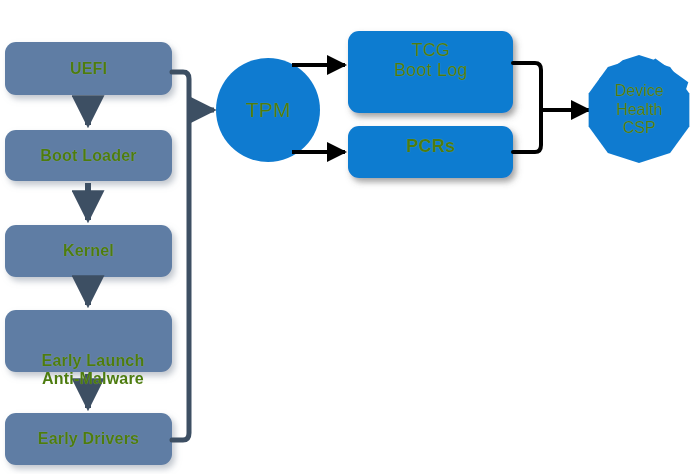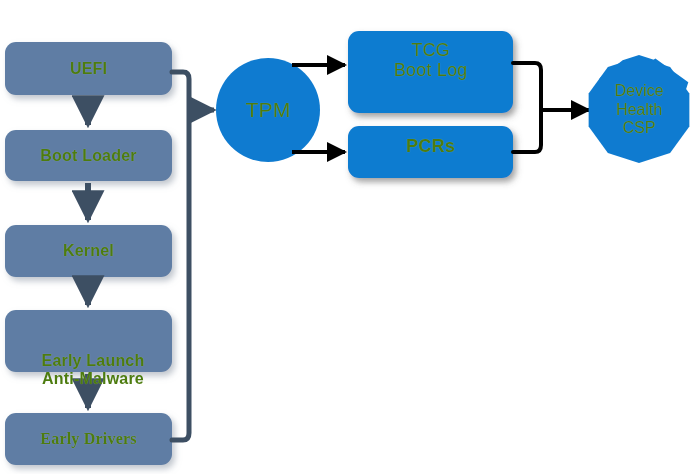--- a/index.html
+++ b/index.html
@@ -117,21 +117,21 @@
       <polygon fill="#0f7bd0" points="639.00,57.00 670.13,67.11 689.37,93.59 689.37,126.41 670.13,152.89
                 639.00,163.00 607.87,152.89 588.63,126.41 588.63,93.59 607.87,67.11"></polygon>
     </g>
   </svg>
 
   <div class="node-label gray-label" style="left:5px;  top:42px;  width:167px; height:53px;">UEFI</div>
   <div class="node-label gray-label" style="left:5px;  top:225px; width:167px; height:52px;">Kernel</div>
   <div class="node-label gray-label" style="left:5px;  top:130px; width:167px; height:51px;">Boot Loader</div>
   <div class="node-label gray-label" style="left:5px;  top:306px; width:176px; height:62px;margin-top:33px;">Early Launch
 Anti-Malware</div>
-  <div class="node-label gray-label" style="left:5px;  top:413px; width:167px; height:52px;font-family:Liberation Serif, serif;">Early Drivers</div>
+  <div class="node-label gray-label" style="left:5px;  top:413px; width:167px; height:52px;">Early Drivers</div>
 
   <div class="node-label tpm-label" style="left:216px; top:58px; width:104px; height:104px;">TPM</div>
 
   <div class="node-label blue-label" style="left:348px; top:31px;  width:165px; height:58px;">TCG
 Boot Log</div>
   <div class="node-label blue-label" style="left:348px; top:126px; width:165px; height:40px;font-weight:bold;">PCRs</div>
 
   <div class="node-label csp-label" style="left:589px; top:57px; width:100px; height:106px;">Device
 Health
 CSP</div>

